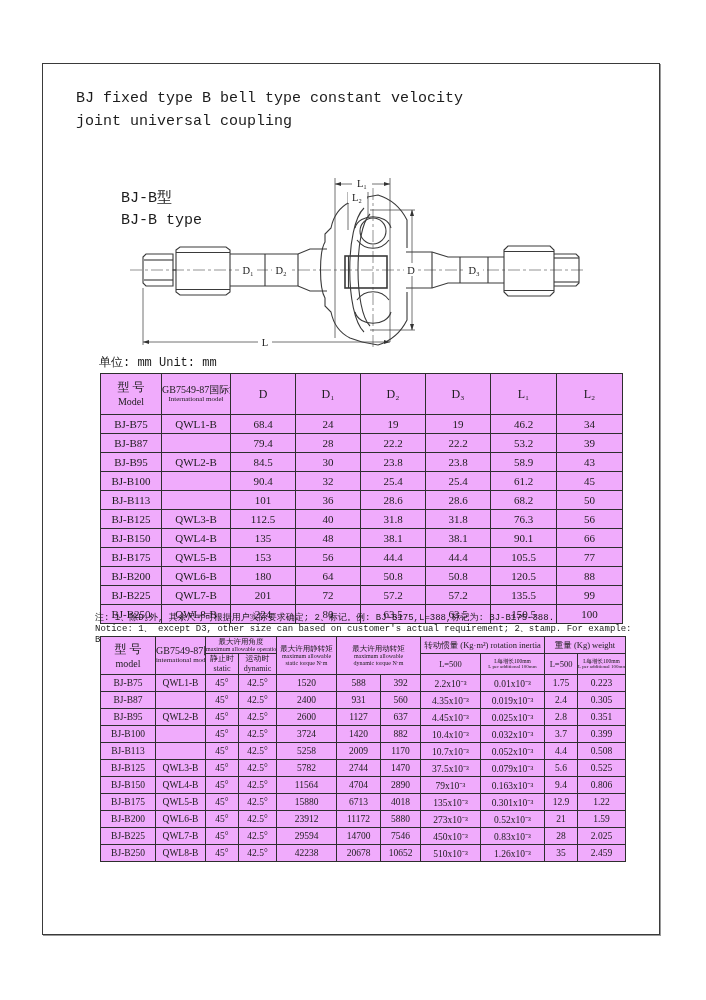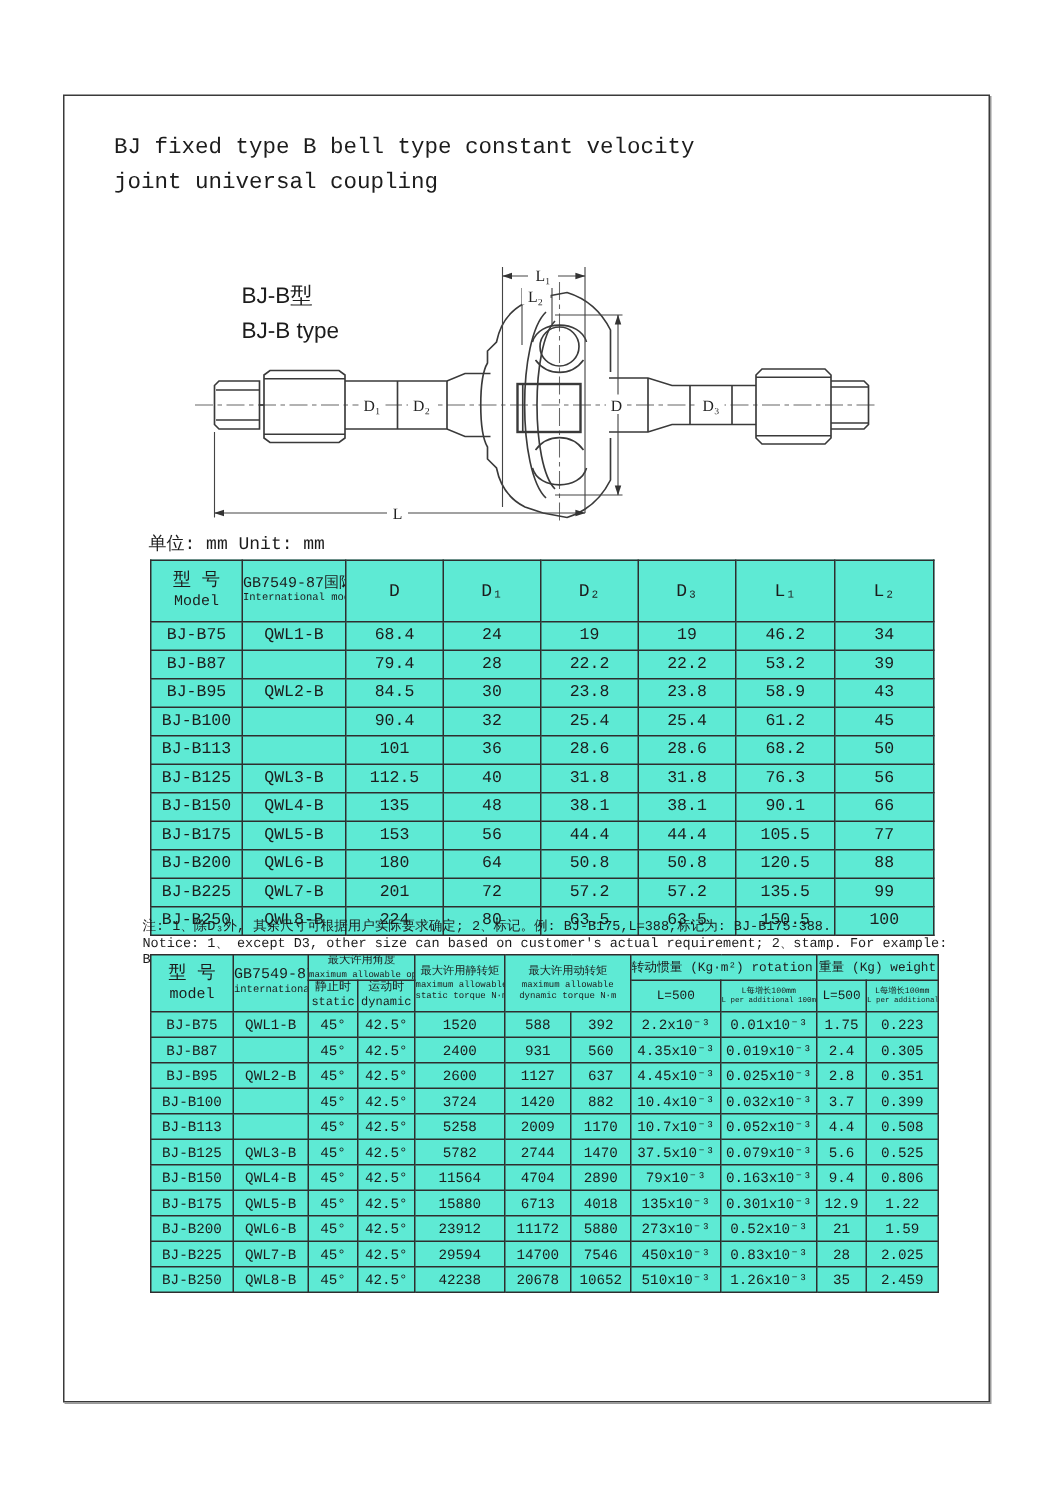--- a/index.html
+++ b/index.html
@@ -3,28 +3,28 @@
 <meta charset="utf-8">
 <style>
   html,body{margin:0;padding:0;background:#ffffff;}
   .page{position:relative;width:706px;height:1000px;background:#fff;overflow:hidden;
         font-family:"Liberation Serif","DejaVu Serif",serif;color:#1c1c1c;}
   .frame{position:absolute;left:42px;top:63px;width:616px;height:870px;
          border:1.5px solid #3a3a3a;box-shadow:1px 1px 0 #9a9a9a;}
   .title-block{position:absolute;left:76px;top:84px;}
   .title-zh{font-size:17px;letter-spacing:2px;font-family:"Liberation Mono","DejaVu Sans Mono",monospace;}
   .title-en{font-size:15px;margin-top:6px;font-family:"Liberation Mono","DejaVu Sans Mono",monospace;}
-  .type-label{position:absolute;left:121px;top:188px;font-family:Liberation Sans, sans-serif;margin-left:40px;}
+  .type-label{position:absolute;left:121px;top:188px;font-family:Liberation Mono, monospace;}
   .type-zh{font-size:15px;}
   .type-en{font-size:15px;margin-top:5px;}
   .unit-label{position:absolute;left:99px;top:354px;font-size:12px;
               font-family:"Liberation Mono","DejaVu Sans Mono",monospace;text-align:center;}
   svg text{font-family:"Liberation Serif","DejaVu Serif",serif;fill:#222;}
-  .tbl{border-collapse:collapse;table-layout:fixed;position:absolute;background:#5eead4;
-       font-family:Liberation Mono, monospace;padding-left:10px;}
+  .tbl{border-collapse:collapse;table-layout:fixed;position:absolute;background:#f0abfc;
+       font-family:Liberation Serif, serif;padding-left:10px;}
   .tbl th,.tbl td{border:1px solid #2e2e2e;text-align:center;vertical-align:middle;
        padding:0;overflow:hidden;white-space:nowrap;font-weight:normal;}
   .tbl{border:1.5px solid #222;}
   #t1{left:100px;top:373px;width:522px;}
   #t1 td{font-size:11px;height:18px;}
   #t1 th{height:40px;}
   .h-zh{font-size:12px;line-height:15px;}
   .h-en{font-size:10px;line-height:13px;}
   .h-zh-sm{font-size:10px;line-height:10px;}
   .h-en-sm{font-size:7px;line-height:9px;}

